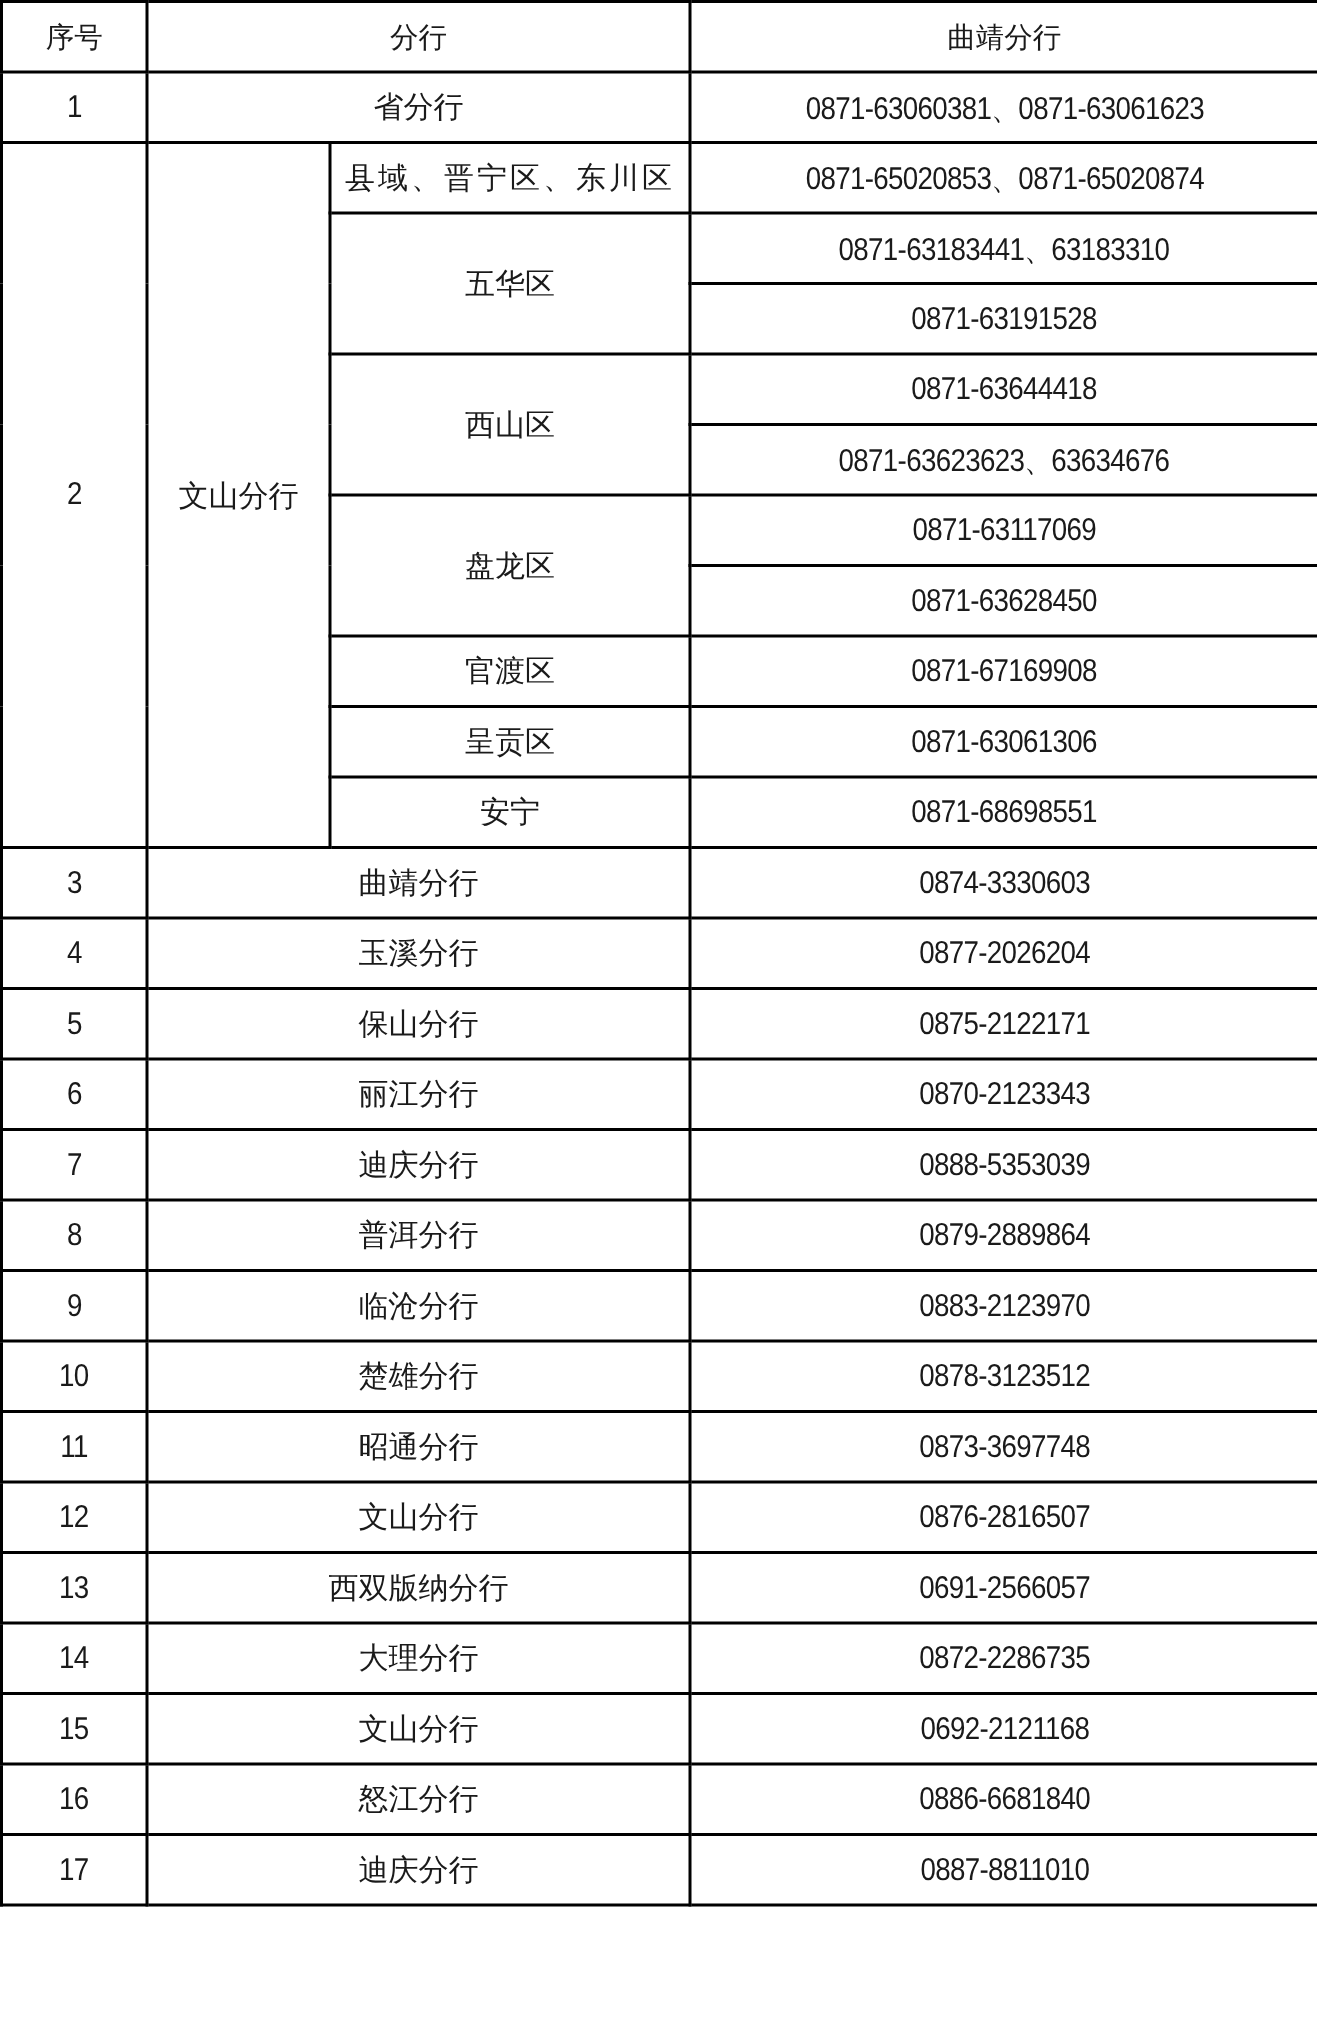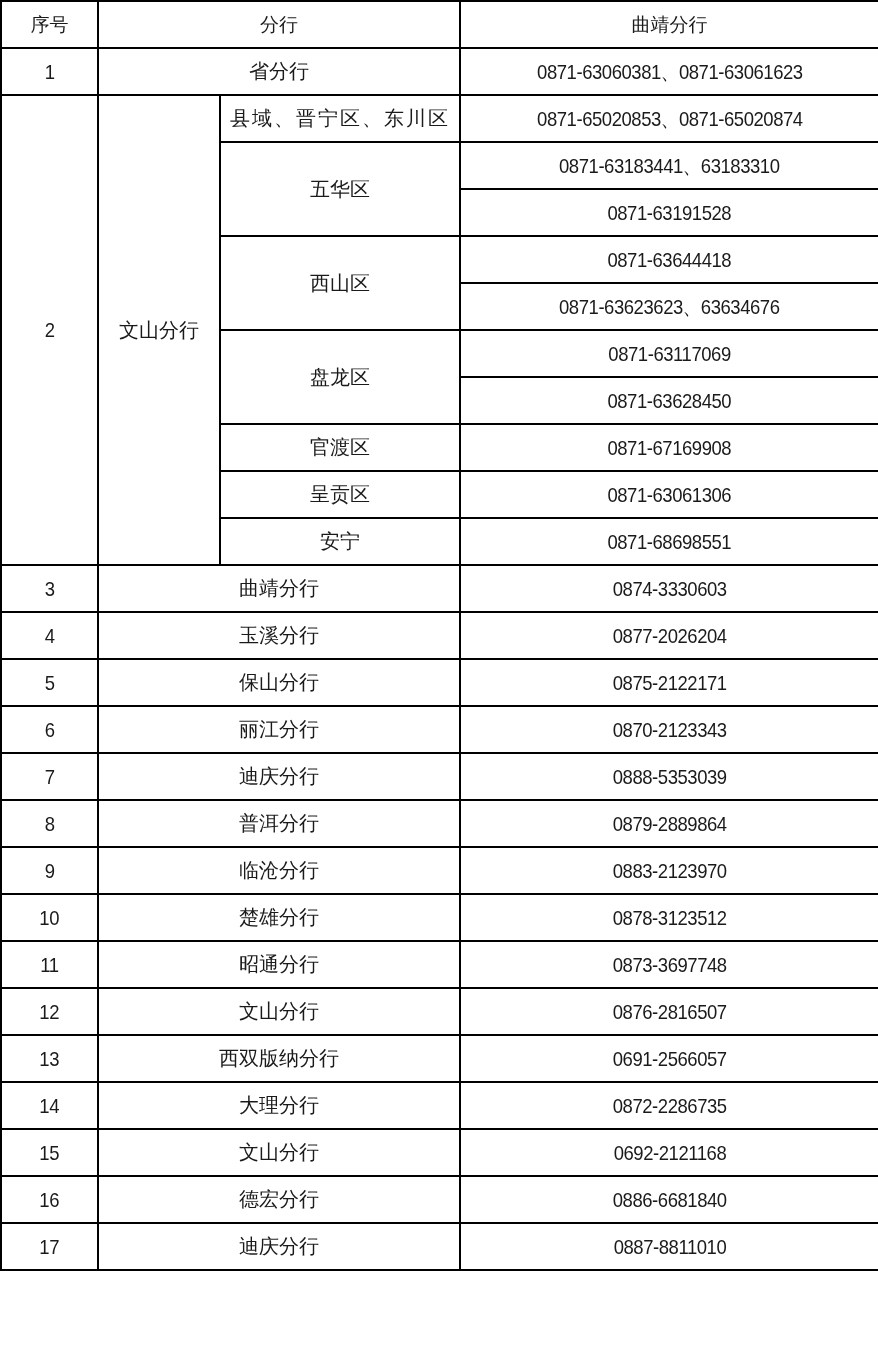--- a/index.html
+++ b/index.html
@@ -180,21 +180,21 @@
       <td colspan="2" class="cjk">大理分行</td>
       <td><span class="num">0872-2286735</span></td>
     </tr>
     <tr>
       <td><span class="num">15</span></td>
       <td colspan="2" class="cjk">文山分行</td>
       <td><span class="num">0692-2121168</span></td>
     </tr>
     <tr>
       <td><span class="num">16</span></td>
-      <td colspan="2" class="cjk">德宏分行</td>
+      <td colspan="2" class="cjk">怒江分行</td>
       <td><span class="num">0886-6681840</span></td>
     </tr>
     <tr>
       <td><span class="num">17</span></td>
       <td colspan="2" class="cjk">迪庆分行</td>
       <td><span class="num">0887-8811010</span></td>
     </tr>
   </tbody>
 </table>
 

